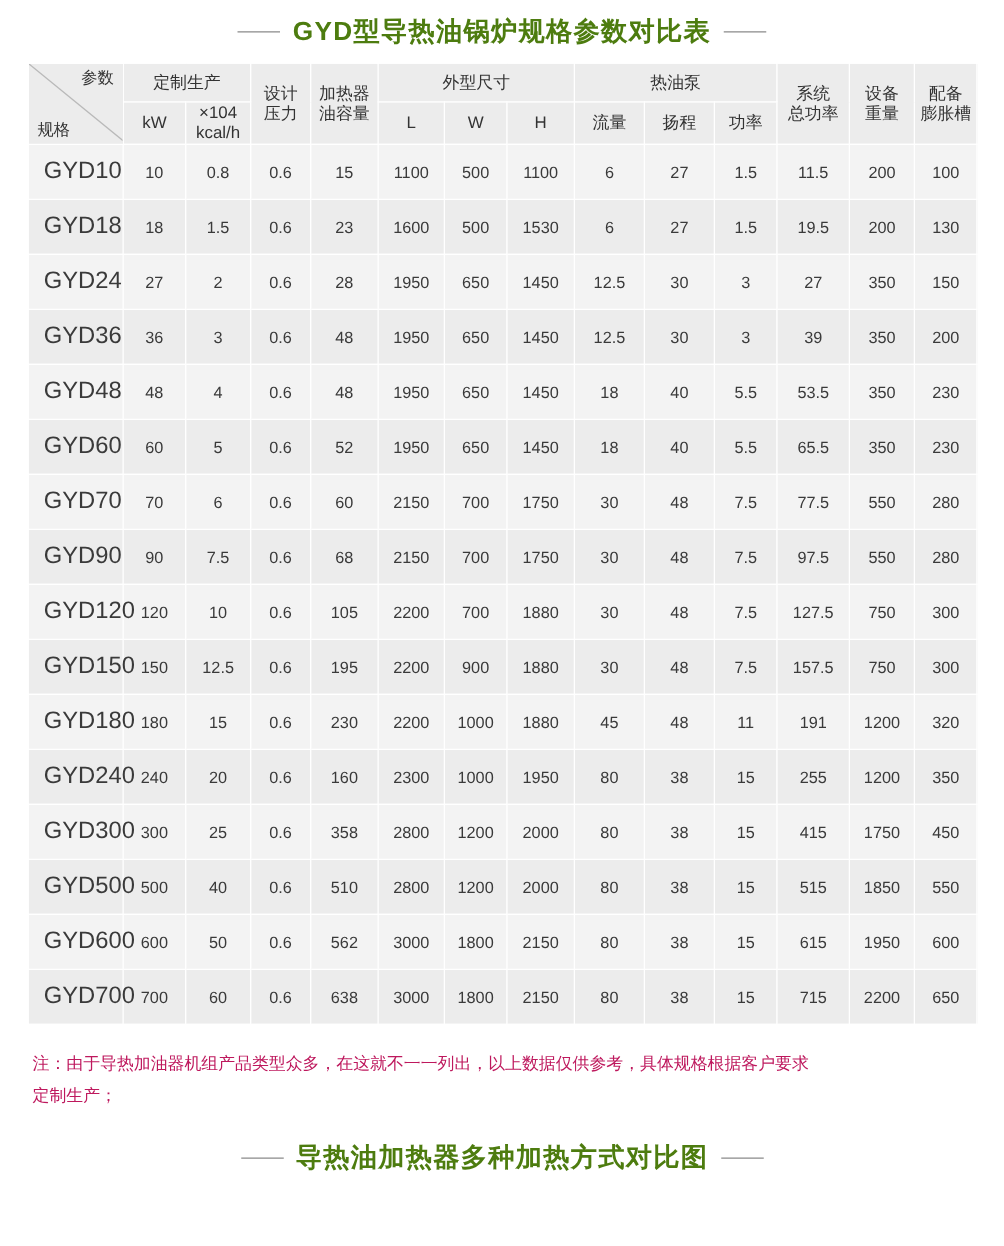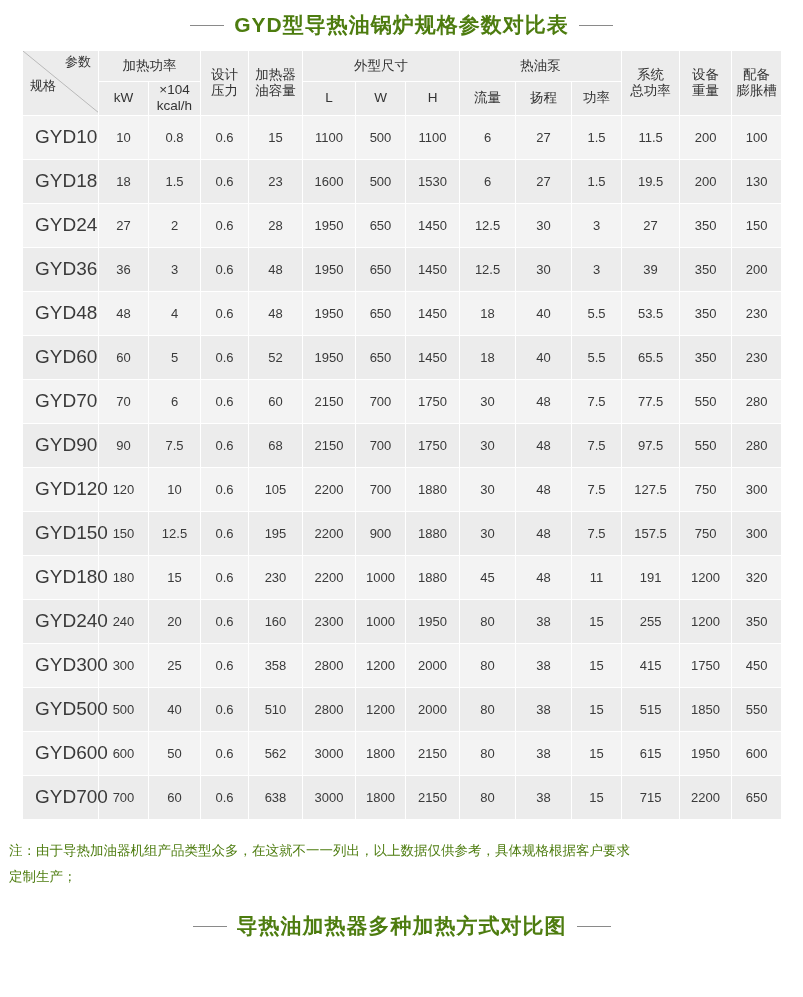--- a/index.html
+++ b/index.html
@@ -81,21 +81,21 @@
     overflow: hidden;
   }
   .hdr-corner .diag svg { display: block; }
   .hdr-corner .cp {
     position: absolute;
     top: 3px; right: 7px;
     font-size: 13px;
   }
   .hdr-corner .cs {
     position: absolute;
-    bottom: 21px; left: 7px;
+    bottom: 3px; left: 7px;
     font-size: 13px;
   }
 
   
   table.spec tbody td {
     height: 44px;
     background: #f3f3f3;
   }
   table.spec tbody tr.alt td {
     background: #ececec;
@@ -103,23 +103,23 @@
   table.spec tbody td.model {
     text-align: left;
     padding-left: 12px;
     font-size: 19px;
   }
 
   .two-line { line-height: 1.2; }
 
   
   .note {
-    padding: 18px 26px 0 9px;
+    padding: 18px 26px 0 26px;
     font-size: 13.5px;
-    color: #4d7c0f;
+    color: #be185d;
     line-height: 1.9;
   }
 
   
   .title-block.bottom {
     margin-top: 14px;
     height: 40px;
   }
 </style>
 </head>
@@ -155,21 +155,21 @@
         <tr>
           <td rowspan="2" class="hdr-corner">
             <span class="diag">
               <svg width="76" height="62" viewBox="0 0 76 62">
                 <line x1="0" y1="0" x2="76" y2="62" stroke="#b9b9b9" stroke-width="1"></line>
               </svg>
             </span>
             <span class="cp">参数</span>
             <span class="cs">规格</span>
           </td>
-          <td colspan="2">加热功率</td>
+          <td colspan="2">定制生产</td>
           <td rowspan="2" class="two-line">
             <span>设计</span><br>
             <span>压力</span>
           </td>
           <td rowspan="2" class="two-line">
             <span>加热器</span><br>
             <span>油容量</span>
           </td>
           <td colspan="3">外型尺寸</td>
           <td colspan="3">热油泵</td>

